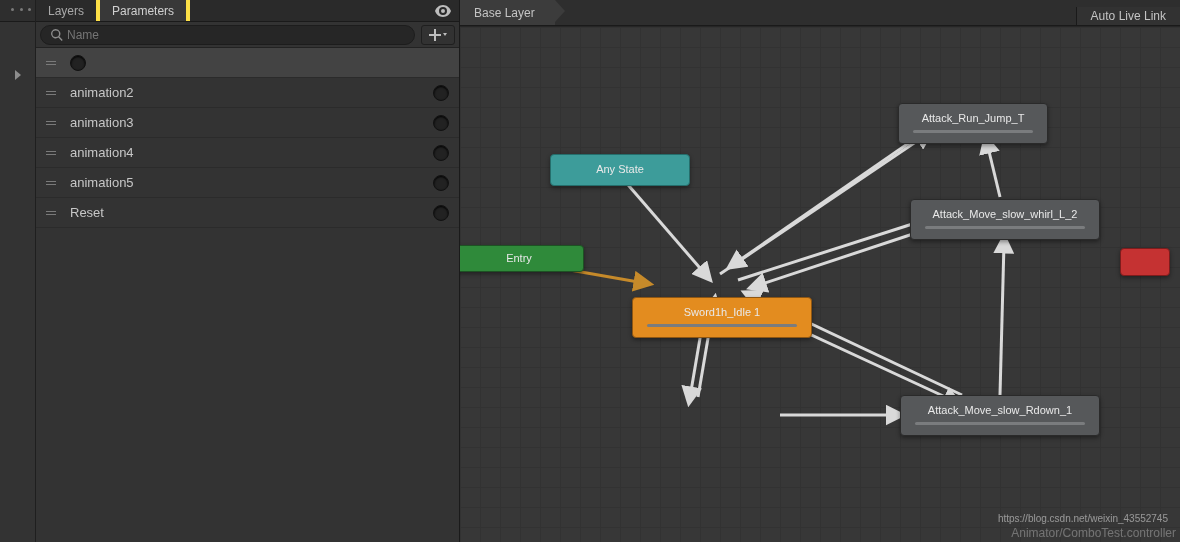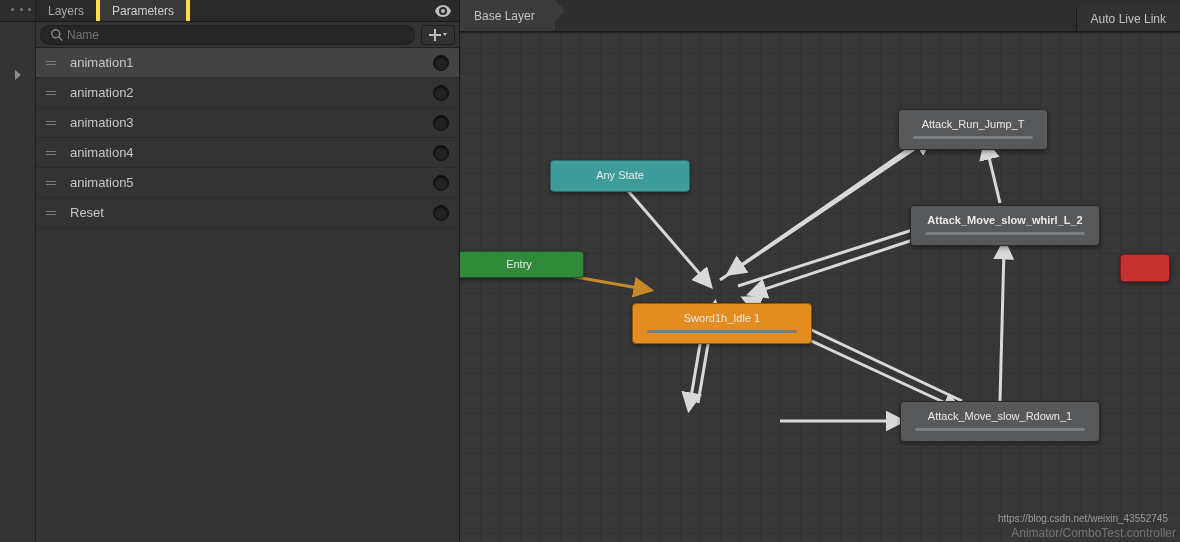--- a/index.html
+++ b/index.html
@@ -32,21 +32,21 @@
   .param-list { flex:1; overflow:hidden; }
   .param-item { height:30px; display:flex; align-items:center; padding:0 10px; border-bottom:1px solid #2b2b2b; background:#333333; }
   .param-item.selected { background:#434343; }
   .param-item .drag { width:16px; display:flex; flex-direction:column; gap:2px; margin-right:8px;}
   .param-item .drag span { height:1px; background:#7a7a7a; width:10px;}
   .param-item .pname { flex:1; color:#c7c7c7; font-size:13px; }
   .param-item .ptoggle { width:16px; height:16px; border-radius:50%; background:#222; border:1px solid #111; box-shadow:inset 0 1px 2px #000;}
 
   
   .graph-panel { flex:1; display:flex; flex-direction:column; position:relative; background:#373737; }
-  .crumb-bar { height:32px; background:#2e2e2e; border-bottom:1px solid #1a1a1a; display:flex; align-items:stretch; color:#c4c4c4; font-size:12px;}
+  .crumb-bar { height:26px; background:#2e2e2e; border-bottom:1px solid #1a1a1a; display:flex; align-items:stretch; color:#c4c4c4; font-size:12px;}
   .crumb { position:relative; padding:0 20px 0 14px; display:flex; align-items:center; background:#3c3c3c; }
   .crumb::after { content:""; position:absolute; right:-10px; top:0; width:0; height:0; border-top:11px solid transparent; border-bottom:11px solid transparent; border-left:10px solid #3c3c3c; z-index:2;}
   .crumb-spacer { flex:1; }
   .auto-link { padding:0 14px; display:flex; align-items:center; background:#323232; border-left:1px solid #1a1a1a;margin-top:7px;}
 
   .graph { flex:1; position:relative; overflow:hidden;
            background-color:#373737;
            background-image:
              linear-gradient(#323232 1px, transparent 1px),
              linear-gradient(90deg,#323232 1px, transparent 1px);
@@ -110,21 +110,20 @@
           </svg>
       </div>
     </div>
 
     <div class="param-list" id="param-list">
         <div class="param-item selected">
           <div class="drag">
             <span></span>
             <span></span>
           </div>
-          <div class="pname">animation1</div>
           <div class="ptoggle"></div>
         </div>
         <div class="param-item">
           <div class="drag">
             <span></span>
             <span></span>
           </div>
           <div class="pname">animation2</div>
           <div class="ptoggle"></div>
         </div>
@@ -201,21 +200,21 @@
 
         <line x1="540" y1="368" x2="544" y2="216" stroke="#d9d9d9" stroke-width="3" marker-end="url(#ah)"></line>
 
         <line x1="540" y1="170" x2="527" y2="116" stroke="#d9d9d9" stroke-width="3" marker-end="url(#ah)"></line>
       </svg>
 
       <div class="state s-any" style="left:90px;  top:127px;"><span>Any State</span></div>
       <div class="state s-entry" style="left:-6px;  top:218px;"><span>Entry</span></div>
       <div class="state s-def" style="left:172px; top:242px;"><span>Sword1h_Idle 1</span><div class="bar"></div></div>
       <div class="state" style="left:438px; top:76px;"><span>Attack_Run_Jump_T</span><div class="bar"></div></div>
-      <div class="state" style="left:450px; top:172px; min-width:190px;font-weight:bold;"><span>Attack_Move_slow_whirl_L_2</span><div class="bar"></div></div>
+      <div class="state" style="left:450px; top:172px; min-width:190px;"><span>Attack_Move_slow_whirl_L_2</span><div class="bar"></div></div>
       <div class="state" style="left:440px; top:368px; min-width:200px;"><span>Attack_Move_slow_Rdown_1</span><div class="bar"></div></div>
       <div class="state s-red" style="left:660px; top:221px;"></div>
 
       <div class="watermark">https://blog.csdn.net/weixin_43552745</div>
       <div class="assetlabel">Animator/ComboTest.controller</div>
     </div>
   </div>
 
 </div>
 

